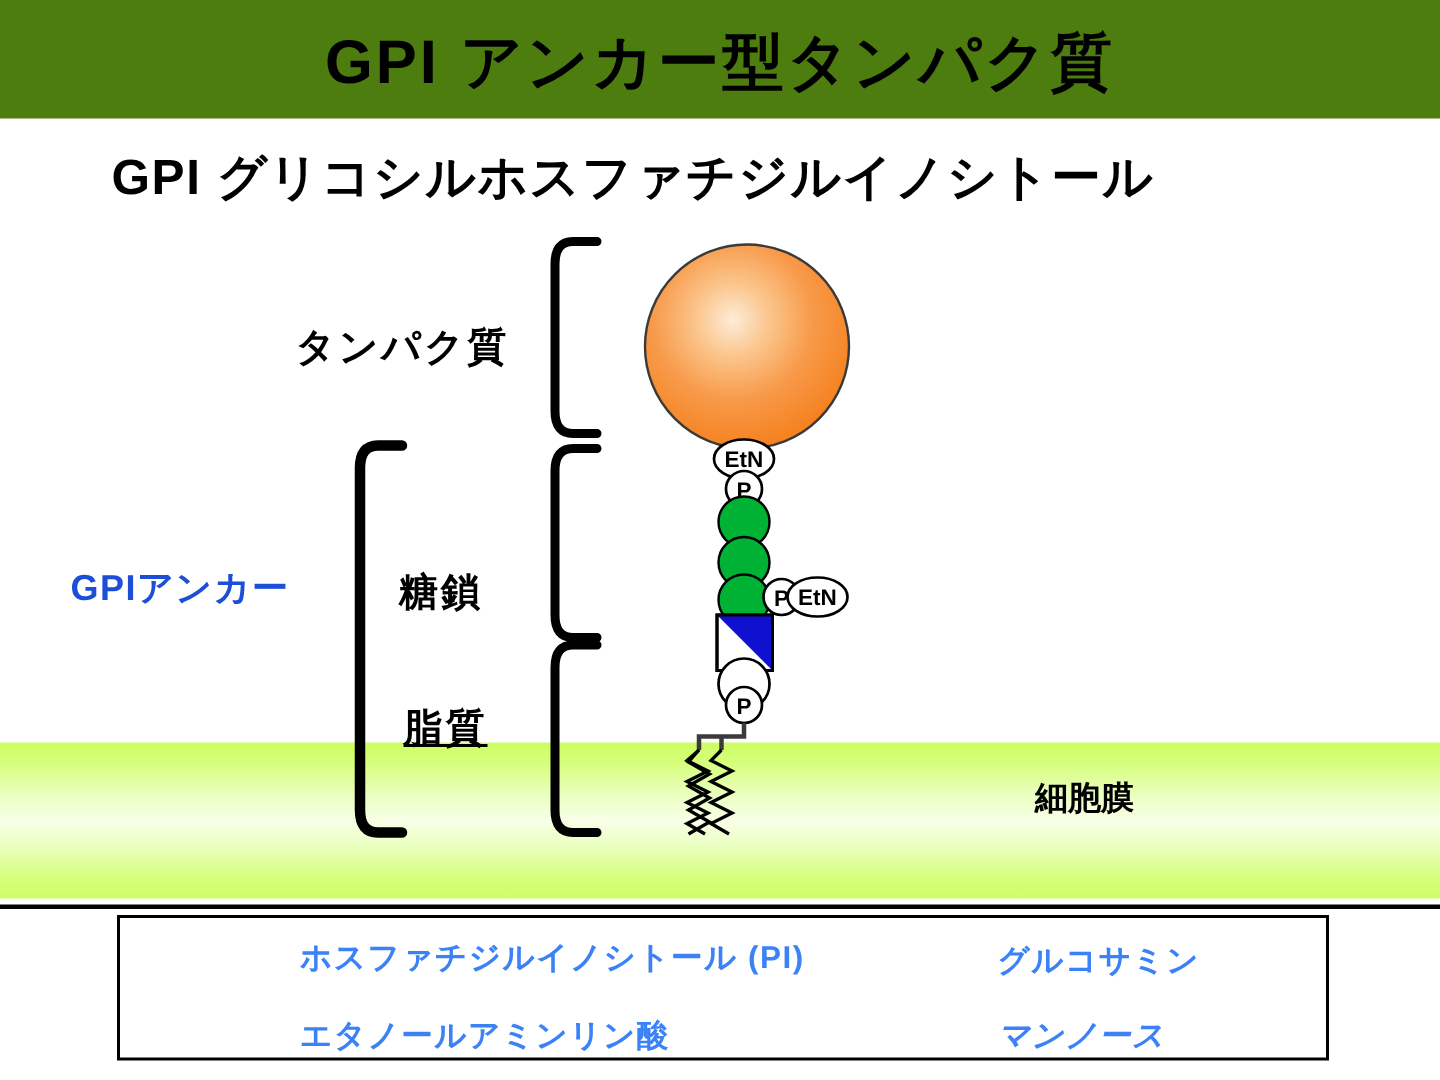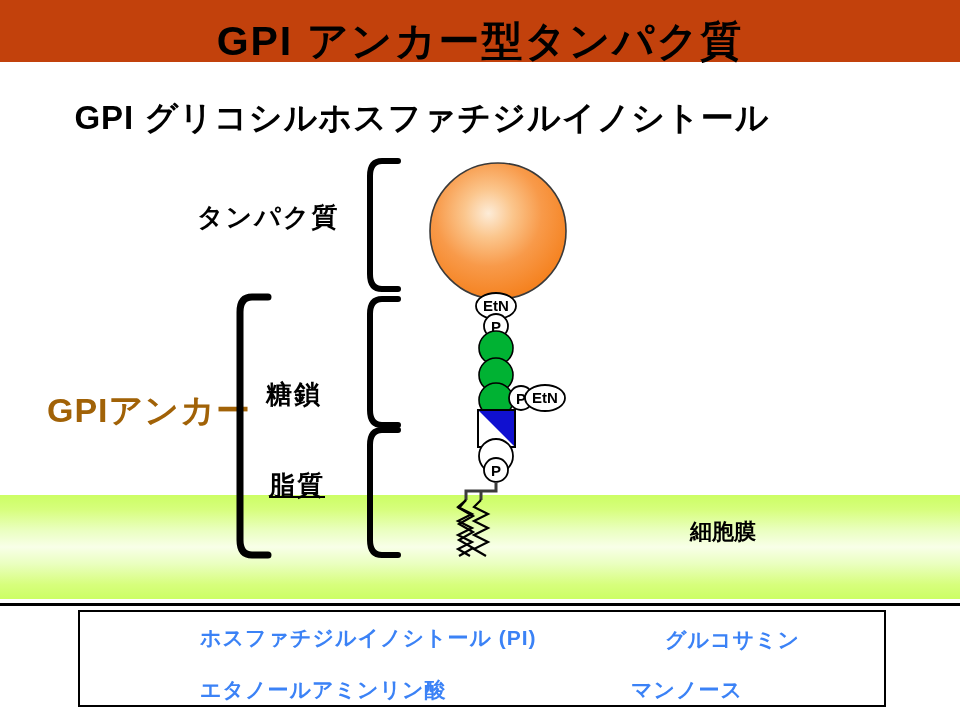--- a/index.html
+++ b/index.html
@@ -12,22 +12,22 @@
     height: 720px;
     position: relative;
     overflow: hidden;
     font-family: "Liberation Sans", "DejaVu Sans", sans-serif;
   }
 
   
   #title-bar {
     position: absolute;
     left: 0; top: 0;
-    width: 960px; height: 62px;
-    background: #c2410c;
+    width: 960px; height: 79px;
+    background: #4d7c0f;
   }
   #title-text {
     position: absolute;
     left: 0; top: 14px;
     width: 960px;
     text-align: center;
     font-size: 41px;
     font-weight: bold;
     color: #000000;
     letter-spacing: 2px;
@@ -78,32 +78,31 @@
 
   
   .side-label {
     position: absolute;
     font-size: 26px;
     font-weight: bold;
     color: #000000;
     white-space: nowrap;
     letter-spacing: 2px;
   }
-  #label-protein { left: 197px; top: 200px; }
+  #label-protein { left: 197px; top: 214px; }
   #label-glycan  { left: 266px; top: 353px; margin-top: 24px; }
   #label-lipid   { left: 269px; top: 468px; text-decoration: underline; }
   #label-gpi-anchor {
     position: absolute;
     left: 47px; top: 376px;
-    font-size: 34px;
-    font-weight: bold;
-    color: #a16207;
+    font-size: 24px;
+    font-weight: bold;
+    color: #1d4ed8;
     white-space: nowrap;
     letter-spacing: 1px;
-    margin-top: 12px;
   }
 
   
   #diagram-svg {
     position: absolute;
     left: 0; top: 0;
     width: 960px; height: 720px;
     pointer-events: none;
   }
 
@@ -120,21 +119,21 @@
     position: absolute;
     font-size: 21px;
     font-weight: bold;
     color: #3b82f6;
     white-space: nowrap;
     letter-spacing: 1px;
   }
   #legend-text-pi  { left: 200px; top: 624px; }
   #legend-text-etn { left: 200px; top: 676px; }
   #legend-text-glcn { left: 665px; top: 626px; }
-  #legend-text-man  { left: 631px; top: 676px; }
+  #legend-text-man  { left: 665px; top: 676px; font-style: italic; }
 </style>
 </head>
 <body>
 
 <div id="title-bar">
   <div id="title-text">GPI アンカー型タンパク質</div>
 </div>
 
 <div id="subtitle-text">GPI  グリコシルホスファチジルイノシトール</div>
 

